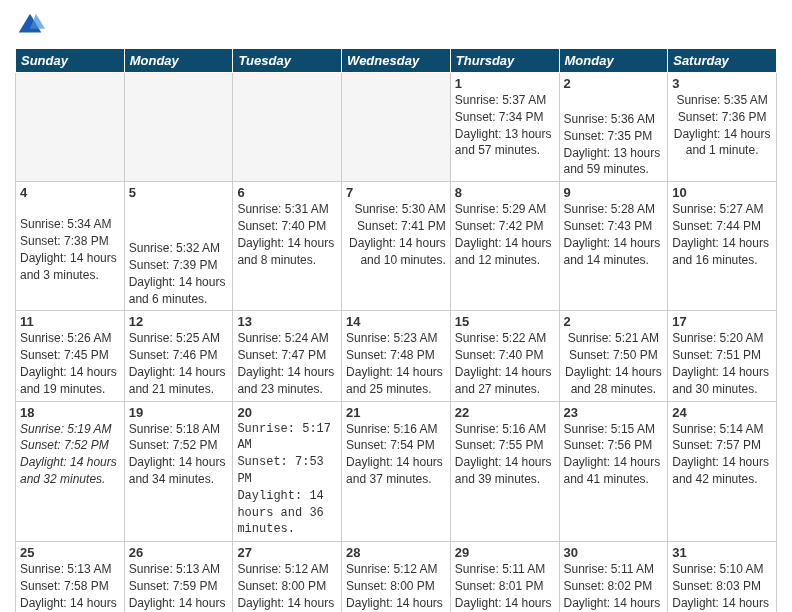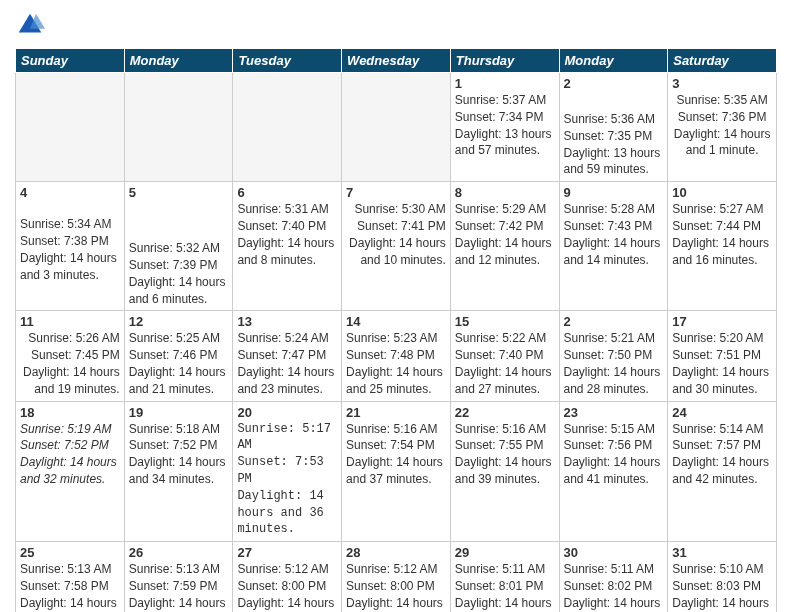--- a/index.html
+++ b/index.html
@@ -193,21 +193,21 @@
           <td>
             <span class="day-num">10</span>
             <div class="day-info" style="white-space: pre-line;">Sunrise: 5:27 AM
 Sunset: 7:44 PM
 Daylight: 14 hours and 16 minutes.</div>
           </td>
         </tr>
         <tr>
           <td>
             <span class="day-num">11</span>
-            <div class="day-info" style="white-space: pre-line; text-align: right;">Sunrise: 5:26 AM
+            <div class="day-info" style="white-space: pre-line;">Sunrise: 5:26 AM
 Sunset: 7:45 PM
 Daylight: 14 hours and 19 minutes.</div>
           </td>
           <td>
             <span class="day-num">12</span>
             <div class="day-info" style="white-space: pre-line;">Sunrise: 5:25 AM
 Sunset: 7:46 PM
 Daylight: 14 hours and 21 minutes.</div>
           </td>
           <td>
@@ -223,21 +223,21 @@
 Daylight: 14 hours and 25 minutes.</div>
           </td>
           <td>
             <span class="day-num">15</span>
             <div class="day-info" style="white-space: pre-line;">Sunrise: 5:22 AM
 Sunset: 7:40 PM
 Daylight: 14 hours and 27 minutes.</div>
           </td>
           <td>
             <span class="day-num">2</span>
-            <div class="day-info" style="white-space: pre-line;">Sunrise: 5:21 AM
+            <div class="day-info" style="white-space: pre-line; text-align: center;">Sunrise: 5:21 AM
 Sunset: 7:50 PM
 Daylight: 14 hours and 28 minutes.</div>
           </td>
           <td>
             <span class="day-num">17</span>
             <div class="day-info" style="white-space: pre-line;">Sunrise: 5:20 AM
 Sunset: 7:51 PM
 Daylight: 14 hours and 30 minutes.</div>
           </td>
         </tr>

